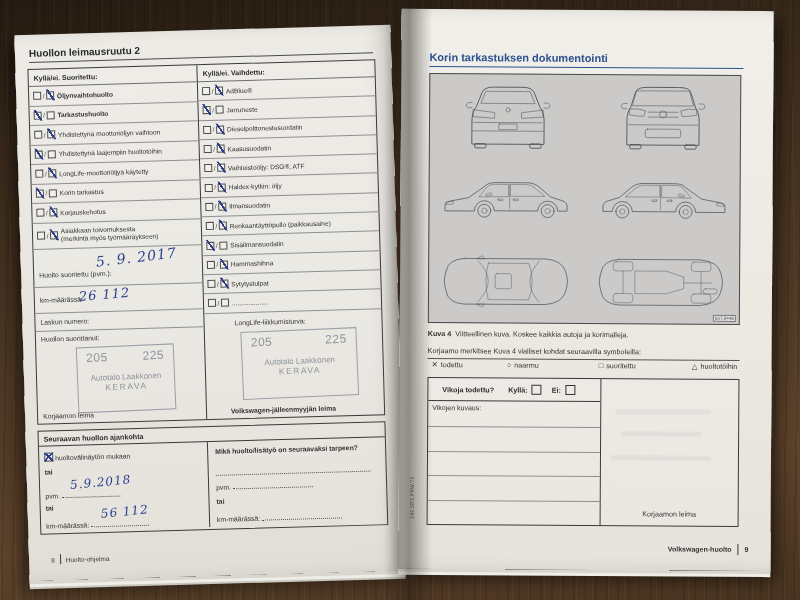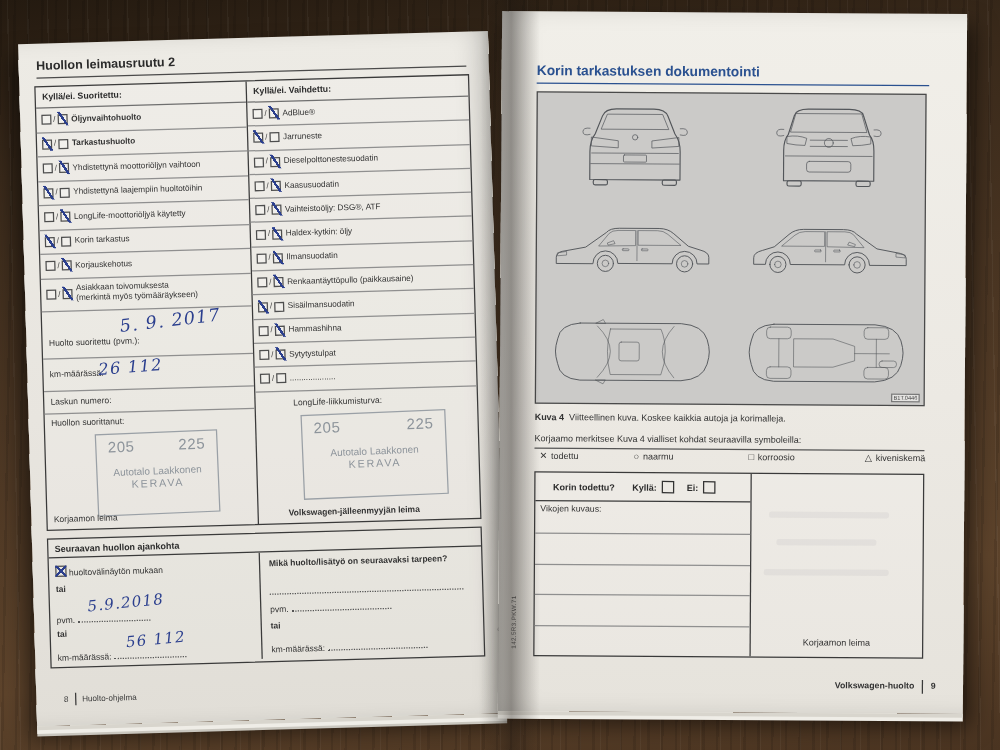--- a/index.html
+++ b/index.html
@@ -468,32 +468,32 @@
       <span class="legend-item li-0">
           <span class="sym">✕</span>
           <span>todettu</span>
         </span>
       <span class="legend-item li-1">
           <span class="sym">○</span>
           <span>naarmu</span>
         </span>
       <span class="legend-item li-2">
           <span class="sym">□</span>
-          <span>korroosio</span>
+          <span>suoritettu</span>
         </span>
       <span class="legend-item li-3">
           <span class="sym">△</span>
-          <span>kiveniskemä</span>
+          <span>huoltotöihin</span>
         </span>
     </div>
 
     <div class="vika-table">
       <div class="vt-left">
         <div class="vt-header">
-          <span>Korin todettu?</span>
+          <span>Vikoja todettu?</span>
           <span style="margin-left:10px;">Kyllä:</span>
             <span class="cb"></span>
           <span>Ei:</span>
             <span class="cb"></span>
         </div>
         <div class="vt-desc">Vikojen kuvaus:</div>
         <div class="vt-row"></div>
         <div class="vt-row"></div>
         <div class="vt-row"></div>
         <div class="vt-row"></div>

